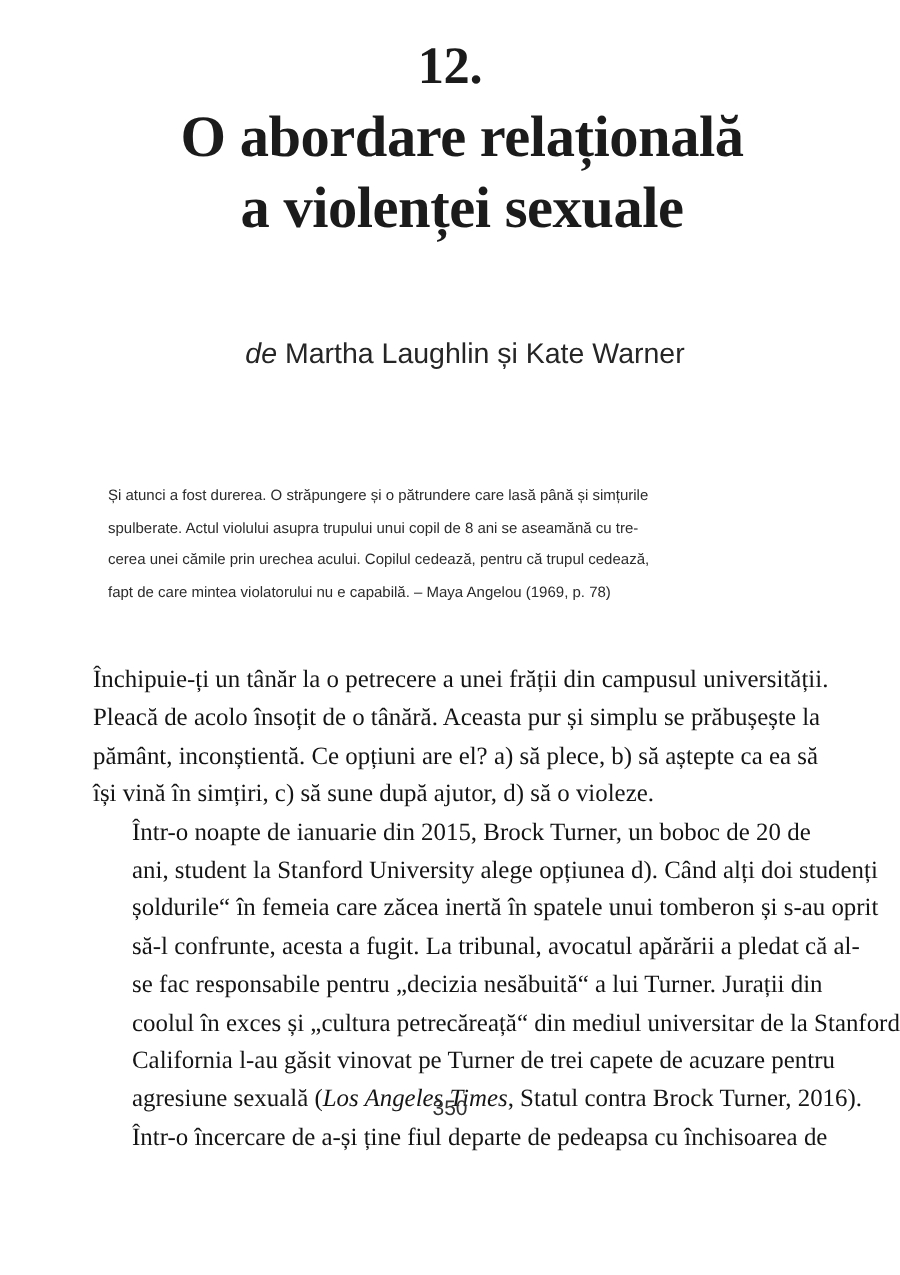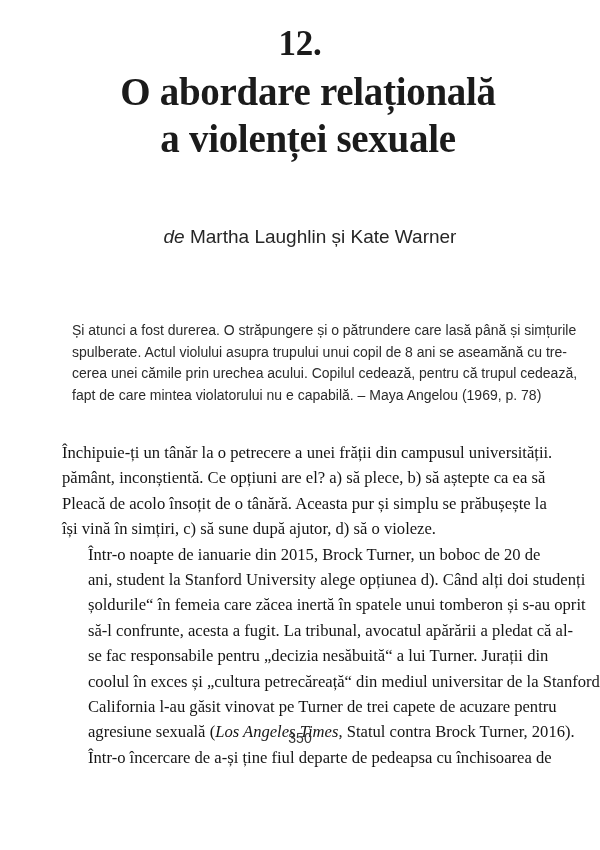--- a/index.html
+++ b/index.html
@@ -61,21 +61,21 @@
   }
   .byline .de {
     font-style: italic;
   }
 
   
   .epigraph {
     margin: 70px 72px 0 72px;
     width: 456px;
     font-family: "Liberation Sans", sans-serif;
-    font-size: 14px;
+    font-size: 10px;
     line-height: 21.5px;
     color: #2b2b2b;
     text-align: justify;
     text-justify: inter-word;
   }
   .epigraph .eline {
     display: block;
     white-space: nowrap;
   }
   .epigraph .eline.just {
@@ -152,22 +152,22 @@
     <span class="eline just">
         <span>cerea unei cămile prin urechea acului. Copilul cedează, pentru că trupul cedează,</span>
       </span>
     <span class="eline"><span>fapt de care mintea violatorului nu e capabilă. – Maya Angelou (1969, p. 78)</span></span>
   </blockquote>
 
   <div class="body-text">
 
     <p class="para">
       <span class="pline">Închipuie-ți un tânăr la o petrecere a unei frății din campusul universității.</span>
+      <span class="pline">Pleacă de acolo însoțit de o tânără. Aceasta pur și simplu se prăbușește la</span>
       <span class="pline">pământ, inconștientă. Ce opțiuni are el? a) să plece, b) să aștepte ca ea să</span>
-      <span class="pline">Pleacă de acolo însoțit de o tânără. Aceasta pur și simplu se prăbușește la</span>
       <span class="pline last">își vină în simțiri, c) să sune după ajutor, d) să o violeze.</span>
     </p>
 
     <p class="para">
       <span class="pline indent">Într-o noapte de ianuarie din 2015, Brock Turner, un boboc de 20 de</span>
       <span class="pline">ani, student la Stanford University alege opțiunea d). Când alți doi studenți</span>
       <span class="pline">șoldurile“ în femeia care zăcea inertă în spatele unui tomberon și s-au oprit</span>
       <span class="pline">să-l confrunte, acesta a fugit. La tribunal, avocatul apărării a pledat că al-</span>
       <span class="pline">se fac responsabile pentru „decizia nesăbuită“ a lui Turner. Jurații din</span>
       <span class="pline">coolul în exces și „cultura petrecăreață“ din mediul universitar de la Stanford</span>

